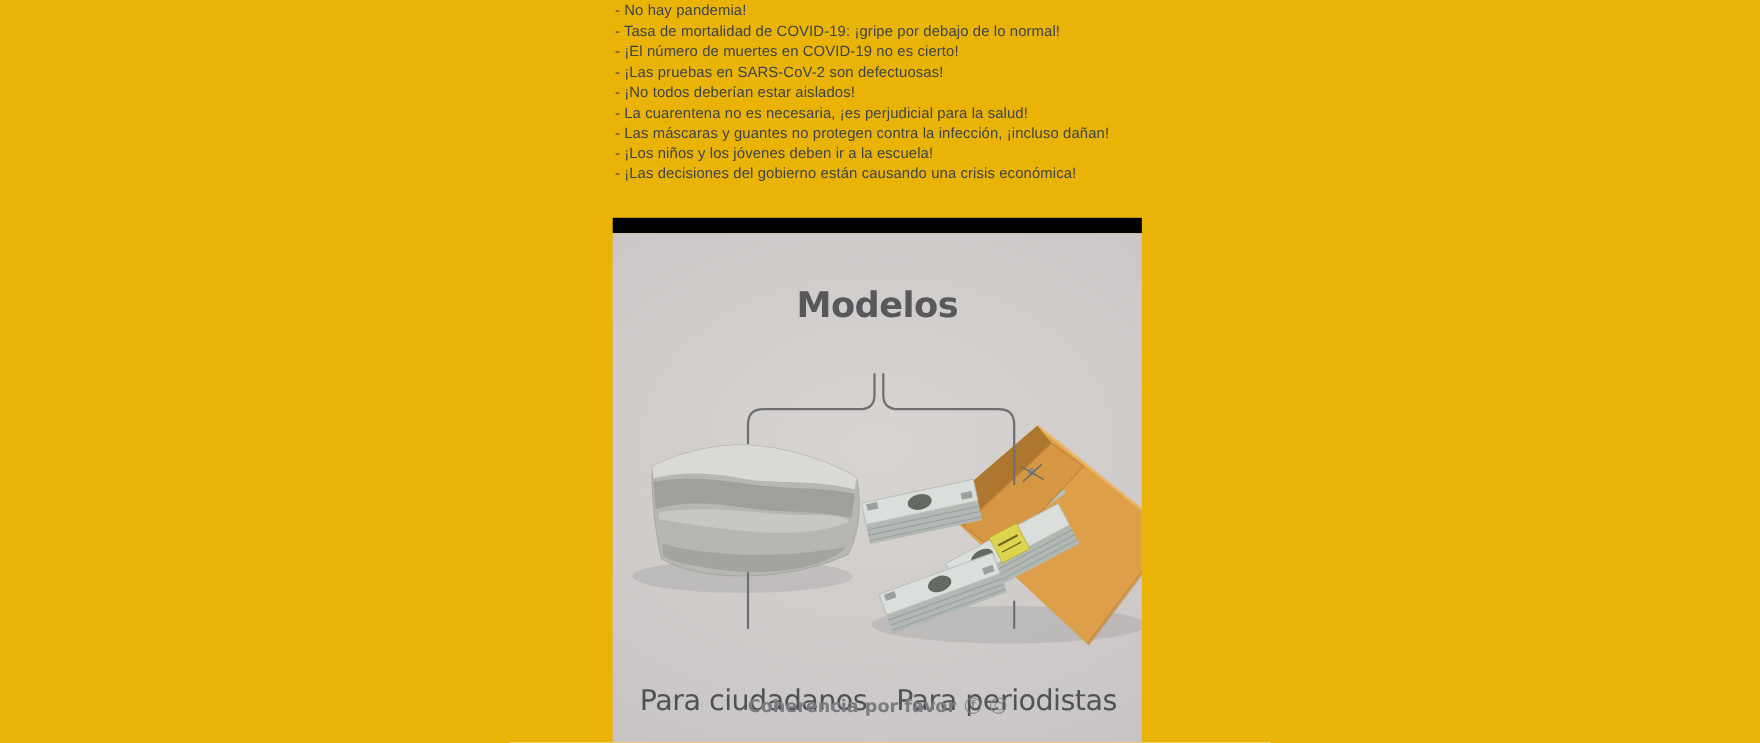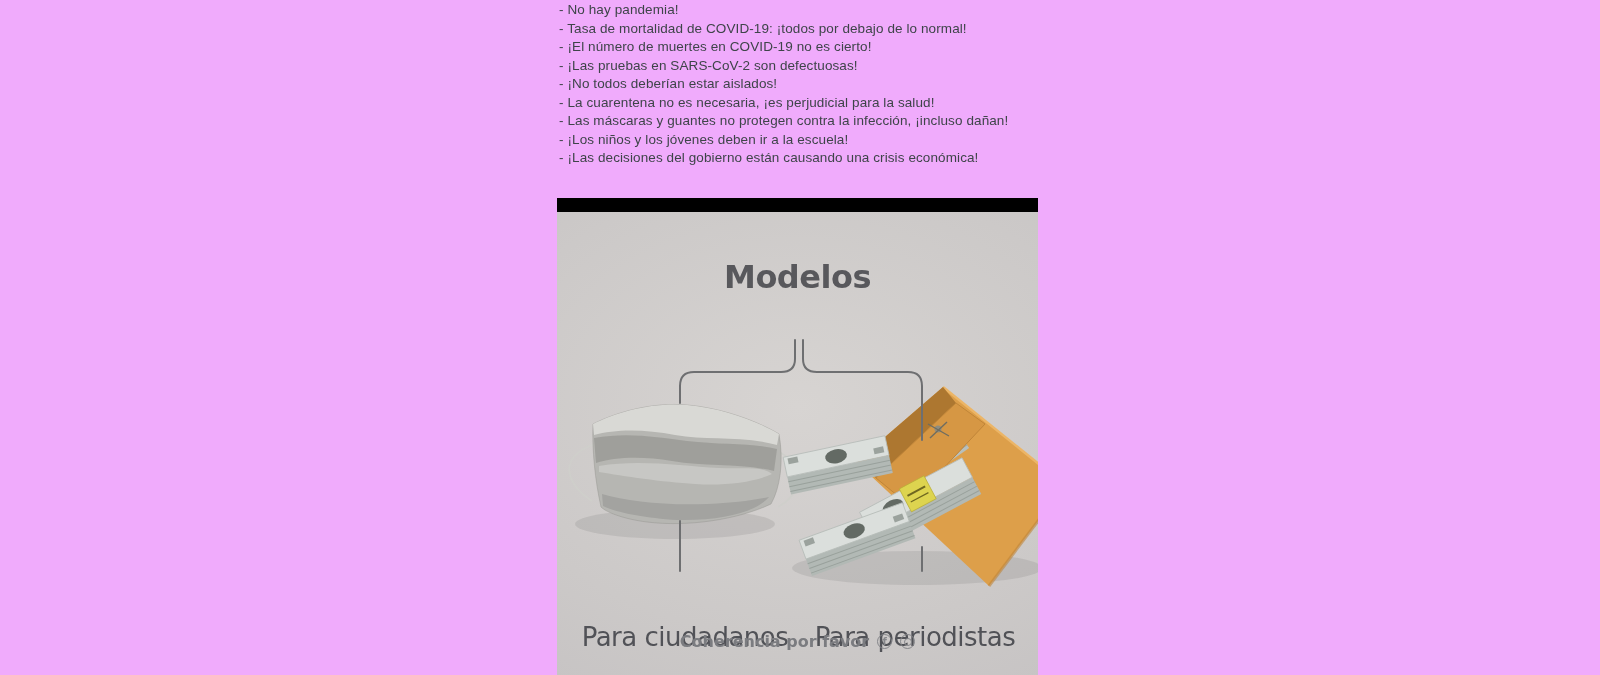--- a/index.html
+++ b/index.html
@@ -1,16 +1,16 @@
 <!DOCTYPE html>
 <html><head>
 <meta charset="utf-8">
 <style>
   html,body{margin:0;padding:0;}
-  .page{position:relative;width:1600px;height:675px;background:#f0abfc;overflow:hidden;
+  .page{position:relative;width:1600px;height:675px;background:#eab308;overflow:hidden;
         font-family:"Liberation Sans",sans-serif;}
   .claims{position:absolute;left:559px;top:1px;font-size:13.5px;line-height:18.5px;
           color:#3e4449;letter-spacing:0.1px;}
   .claim{white-space:nowrap;}
   
   .meme{position:absolute;left:557px;top:198px;width:481px;height:477px;}
   .meme-topbar{height:14px;background:#000000;}
   .meme-body{position:relative;height:463px;overflow:hidden;
              background:radial-gradient(ellipse 120% 90% at 50% 42%,#d7d4d2 0%,#ccc9c8 55%,#c2bfc0 100%);
              font-family:"DejaVu Sans",sans-serif;}
@@ -28,21 +28,21 @@
                font-size:10px;font-weight:bold;color:#85868a;line-height:1;}
   .icon-inner{width:6px;height:6px;border:1.6px solid #85868a;border-radius:50%;box-sizing:content-box;}
 </style>
 </head>
 <body>
 
 <div class="page">
 
   <div class="claims">
     <div class="claim">- No hay pandemia!</div>
-    <div class="claim">- Tasa de mortalidad de COVID-19: ¡todos por debajo de lo normal!</div>
+    <div class="claim">- Tasa de mortalidad de COVID-19: ¡gripe por debajo de lo normal!</div>
     <div class="claim">- ¡El número de muertes en COVID-19 no es cierto!</div>
     <div class="claim">- ¡Las pruebas en SARS-CoV-2 son defectuosas!</div>
     <div class="claim">- ¡No todos deberían estar aislados!</div>
     <div class="claim">- La cuarentena no es necesaria, ¡es perjudicial para la salud!</div>
     <div class="claim">- Las máscaras y guantes no protegen contra la infección, ¡incluso dañan!</div>
     <div class="claim">- ¡Los niños y los jóvenes deben ir a la escuela!</div>
     <div class="claim">- ¡Las decisiones del gobierno están causando una crisis económica!</div>
   </div>
 
   <div class="meme">

